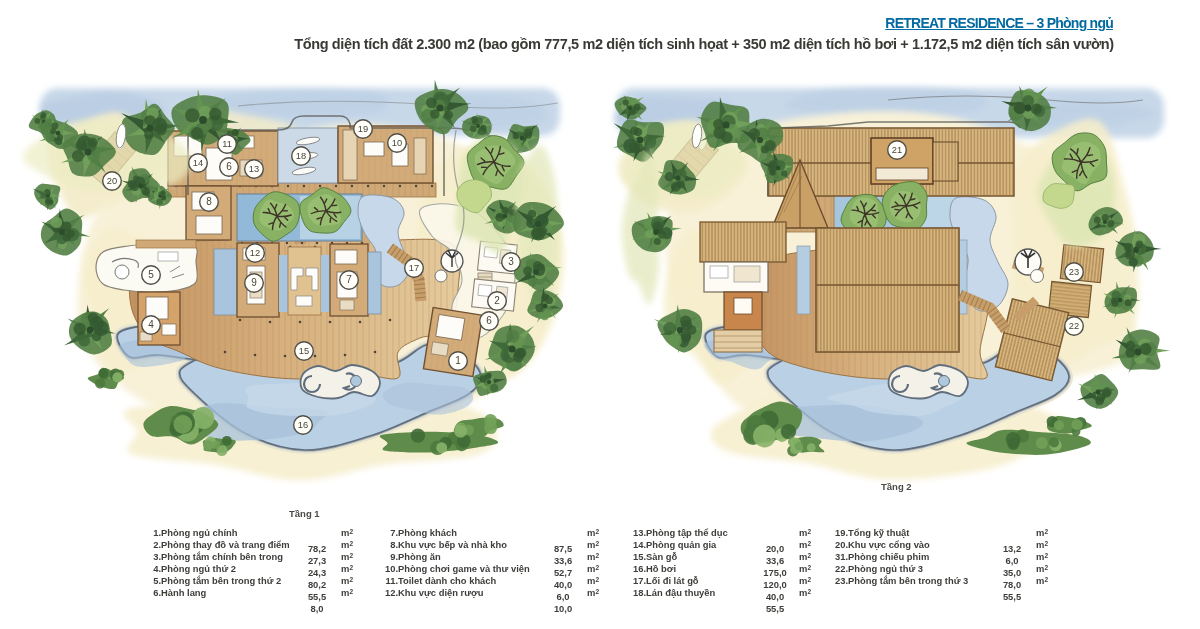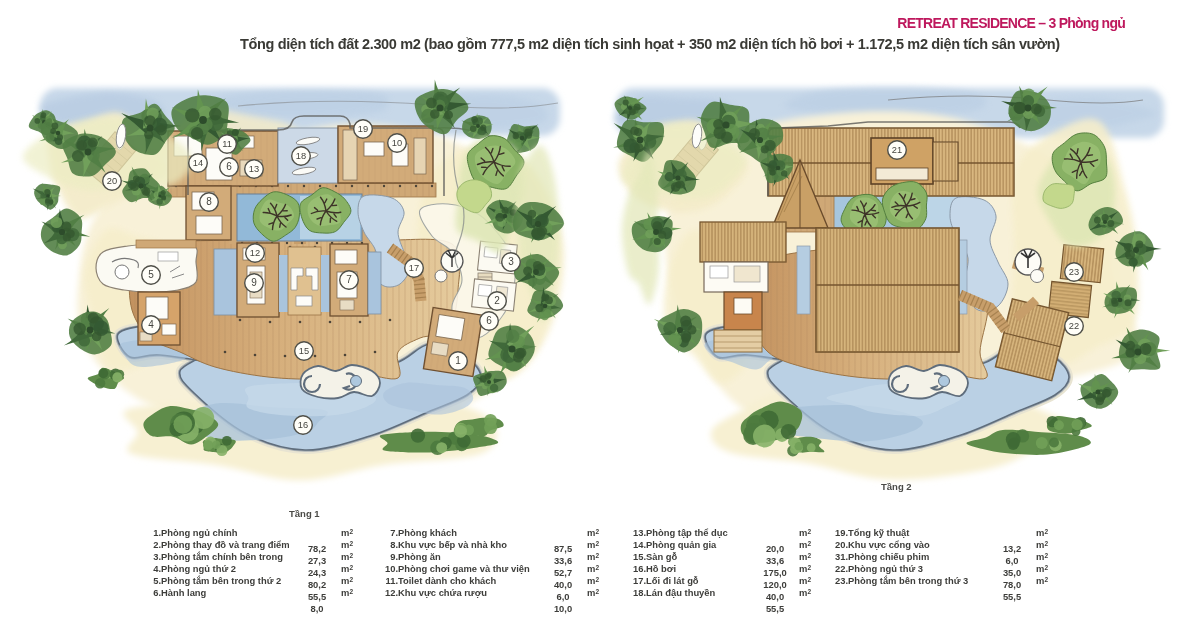--- a/index.html
+++ b/index.html
@@ -1,17 +1,17 @@
 <!DOCTYPE html>
 <html><head><meta charset="utf-8">
 <style>
 html,body{margin:0;padding:0;background:#ffffff;width:1200px;height:629px;overflow:hidden;}
 body{font-family:"Liberation Sans",sans-serif;position:relative;}
-.title{position:absolute;top:15px;right:75px;font-size:14px;letter-spacing:-0.75px;font-weight:bold;color:#be185d;}
-.subtitle{position:absolute;top:36px;left:240px;width:928px;text-align:left;font-size:14.5px;letter-spacing:-0.36px;font-weight:bold;color:#3a3a35;}
+.title{position:absolute;top:15px;right:87px;font-size:14px;letter-spacing:-0.75px;font-weight:bold;color:#0369a1;text-decoration:underline;}
+.subtitle{position:absolute;top:36px;left:240px;width:928px;text-align:center;font-size:14.5px;letter-spacing:-0.36px;font-weight:bold;color:#3a3a35;}
 .floorlabel{position:absolute;font-size:9.5px;font-weight:bold;color:#4a4a46;}
 .lcol{position:absolute;top:527px;}
 .lrow{display:flex;font-size:9.4px;font-weight:bold;color:#3d3d3a;line-height:12.1px;height:12.1px;white-space:nowrap;}
 .lnum{text-align:right;flex:none;}
 .lname{flex:1;overflow:visible;}
 .larea{flex:none;text-align:center;width:42px;margin-top:16px;}
 .lm{flex:none;width:15px;text-align:right;}
 .sup{font-size:6.5px;position:relative;top:-2.5px;}
 </style></head>
 <body>
@@ -1437,21 +1437,21 @@
       <span class="lm">m<span class="sup">2</span></span>
     </div>
     <div class="lrow">
       <span class="lnum" style="width:20px">11.</span>
       <span class="lname">Toilet dành cho khách</span>
       <span class="larea">6,0</span>
       <span class="lm">m<span class="sup">2</span></span>
     </div>
     <div class="lrow">
       <span class="lnum" style="width:20px">12.</span>
-      <span class="lname">Khu vực chứa rượu</span>
+      <span class="lname">Khu vực diện rượu</span>
       <span class="larea">10,0</span>
       <span class="lm">m<span class="sup">2</span></span>
     </div>
   </div>
 <div class="lcol" style="left:628px;width:183px">
     <div class="lrow">
       <span class="lnum" style="width:18px">13.</span>
       <span class="lname">Phòng tập thể dục</span>
       <span class="larea">20,0</span>
       <span class="lm">m<span class="sup">2</span></span>

